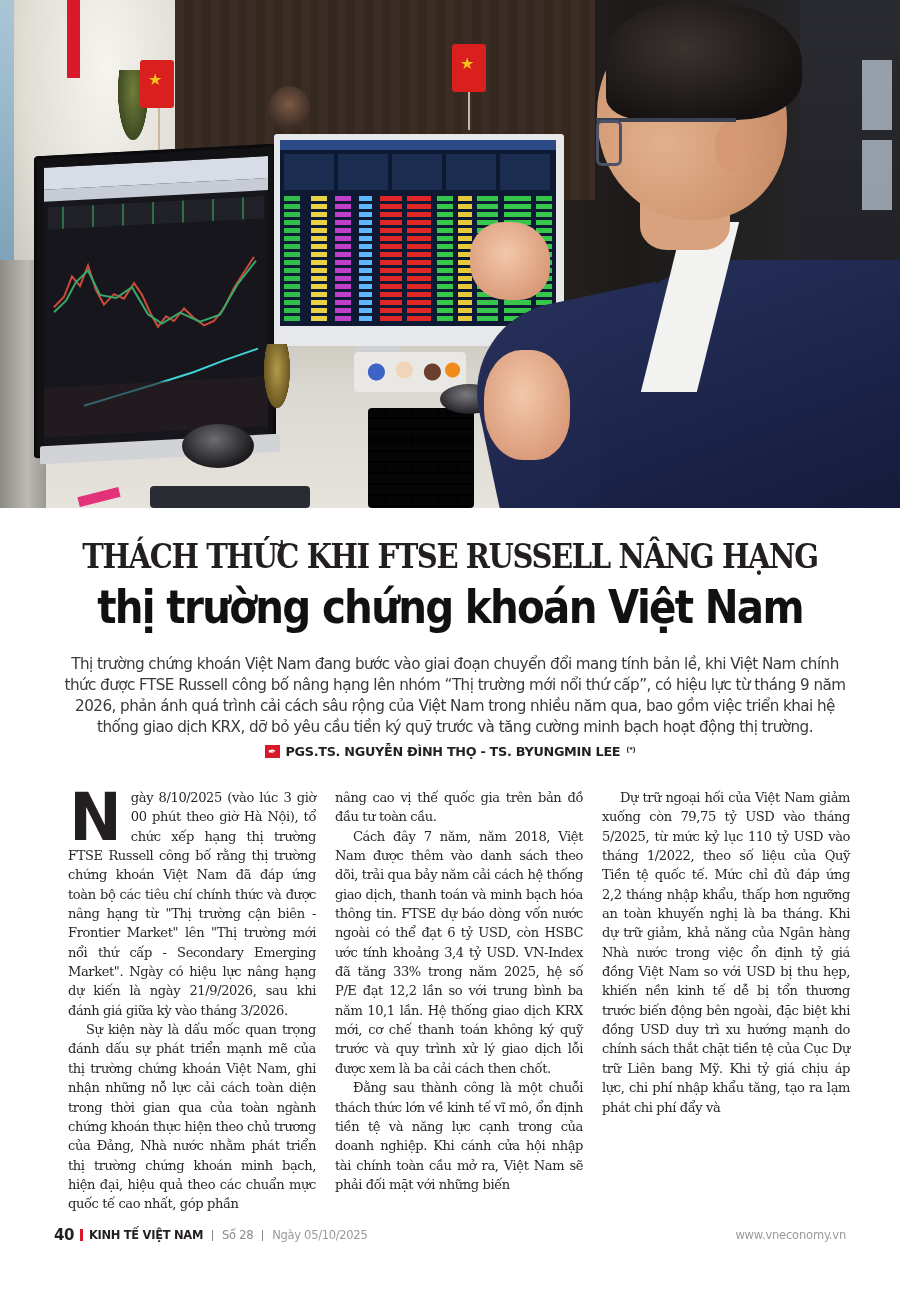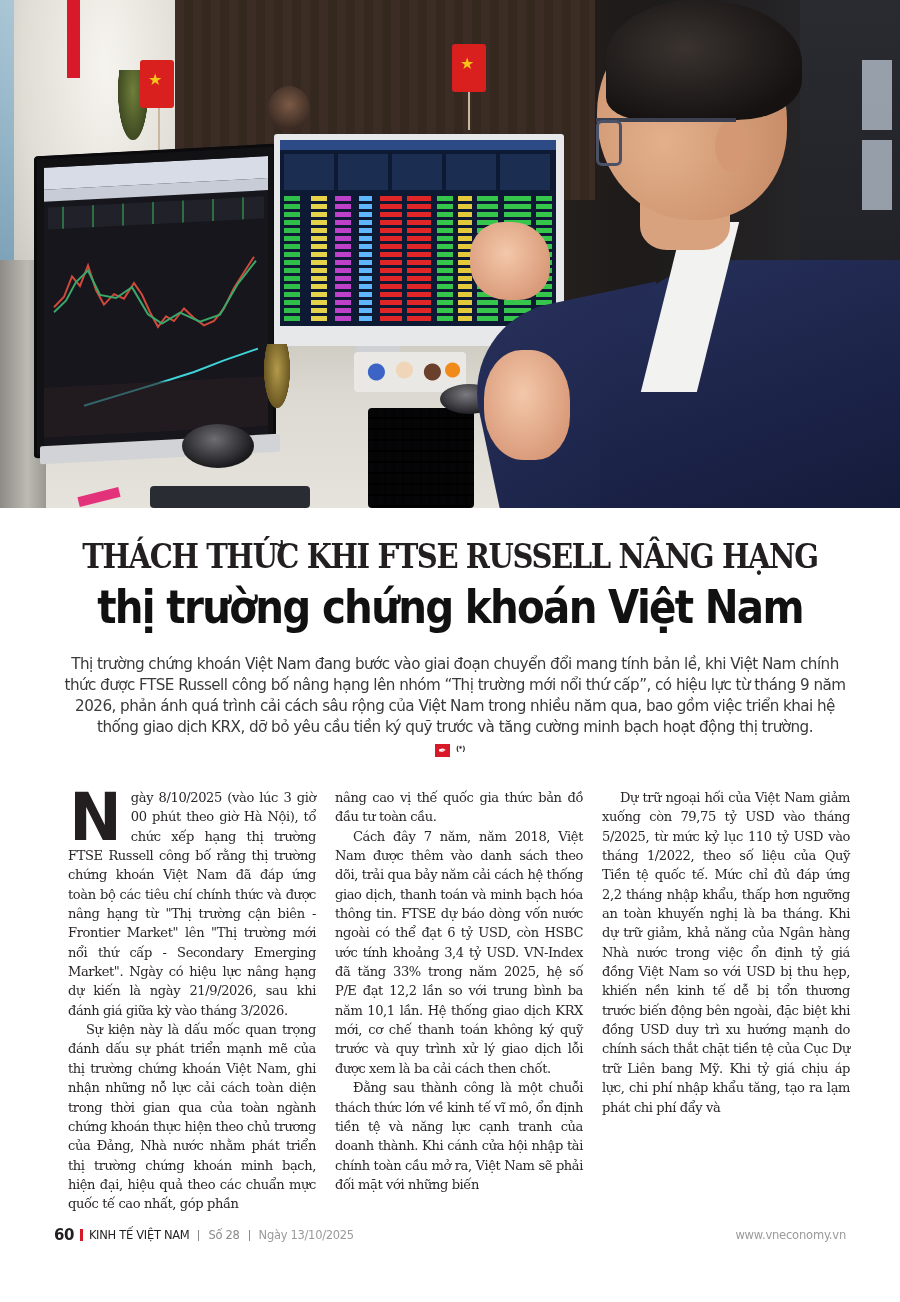--- a/index.html
+++ b/index.html
@@ -106,21 +106,21 @@
   .col p.noindent { text-indent:0; }
   .dropcap { float:left; font-family:"DejaVu Sans", sans-serif; font-weight:900; font-size:66px; line-height:52px;
     margin:4px 8px 0 0; color:#231f20; transform: scaleX(0.95); }
 
   
   .footer { position:absolute; left:54px; top:1226px; width:792px; height:18px; display:flex; align-items:center; justify-content:space-between;
     font-family:"DejaVu Sans", sans-serif; }
   .footer .left { display:flex; align-items:center; gap:6px; }
   .footer .page-num { font-size:15px; font-weight:700; color:#231f20; letter-spacing:-0.5px; }
   .footer .red-mark { width:3px; height:12px; background:#d7192a; }
-  .footer .pub { font-size:11.5px; font-weight:400; color:#231f20; letter-spacing:-0.3px; }
+  .footer .pub { font-size:11.5px; font-weight:700; color:#231f20; letter-spacing:-0.3px; }
   .footer .sep { width:1px; height:11px; background:#8a8a8a; margin:0 3px; }
   .footer .issue { font-size:11.5px; color:#8a8a8a; letter-spacing:-0.3px; }
   .footer .date { font-size:11.5px; color:#9a9a9a; letter-spacing:-0.3px; }
   .footer .site { font-size:11.5px; color:#9a9a9a; letter-spacing:-0.2px; }
 </style>
 </head>
 <body>
 
 <div class="hero">
   <div class="wall-left"></div>
@@ -189,42 +189,43 @@
 
 <div class="title-wrap">
   <span class="kicker">THÁCH THỨC KHI FTSE RUSSELL NÂNG HẠNG</span>
   <span class="headline">thị trường chứng khoán Việt Nam</span>
 </div>
 
 <div class="sapo">Thị trường chứng khoán Việt Nam đang bước vào giai đoạn chuyển đổi mang tính bản lề, khi Việt Nam chính thức được FTSE Russell công bố nâng hạng lên nhóm “Thị trường mới nổi thứ cấp”, có hiệu lực từ tháng 9 năm 2026, phản ánh quá trình cải cách sâu rộng của Việt Nam trong nhiều năm qua, bao gồm việc triển khai hệ thống giao dịch KRX, dỡ bỏ yêu cầu tiền ký quỹ trước và tăng cường minh bạch hoạt động thị trường.</div>
 
 <div class="byline">
   <span class="pen">✒</span>
+  <span>PGS.TS. NGUYỄN ĐÌNH THỌ - TS. BYUNGMIN LEE</span>
     <sup>(*)</sup>
 </div>
 
 <div class="columns">
   <div class="col">
     <p class="noindent"><span class="dropcap">N</span><span>gày 8/10/2025 (vào lúc 3 giờ 00 phút theo giờ Hà Nội), tổ chức xếp hạng thị trường FTSE Russell công bố rằng thị trường chứng khoán Việt Nam đã đáp ứng toàn bộ các tiêu chí chính thức và được nâng hạng từ "Thị trường cận biên - Frontier Market" lên "Thị trường mới nổi thứ cấp - Secondary Emerging Market". Ngày có hiệu lực nâng hạng dự kiến là ngày 21/9/2026, sau khi đánh giá giữa kỳ vào tháng 3/2026.</span></p>
     <p>Sự kiện này là dấu mốc quan trọng đánh dấu sự phát triển mạnh mẽ của thị trường chứng khoán Việt Nam, ghi nhận những nỗ lực cải cách toàn diện trong thời gian qua của toàn ngành chứng khoán thực hiện theo chủ trương của Đảng, Nhà nước nhằm phát triển thị trường chứng khoán minh bạch, hiện đại, hiệu quả theo các chuẩn mực quốc tế cao nhất, góp phần</p>
   </div>
   <div class="col">
-    <p class="noindent">nâng cao vị thế quốc gia thức bản đồ đầu tư toàn cầu.</p>
+    <p class="noindent">nâng cao vị thế quốc gia trên bản đồ đầu tư toàn cầu.</p>
     <p>Cách đây 7 năm, năm 2018, Việt Nam được thêm vào danh sách theo dõi, trải qua bảy năm cải cách hệ thống giao dịch, thanh toán và minh bạch hóa thông tin. FTSE dự báo dòng vốn nước ngoài có thể đạt 6 tỷ USD, còn HSBC ước tính khoảng 3,4 tỷ USD. VN-Index đã tăng 33% trong năm 2025, hệ số P/E đạt 12,2 lần so với trung bình ba năm 10,1 lần. Hệ thống giao dịch KRX mới, cơ chế thanh toán không ký quỹ trước và quy trình xử lý giao dịch lỗi được xem là ba cải cách then chốt.</p>
-    <p>Đằng sau thành công là một chuỗi thách thức lớn về kinh tế vĩ mô, ổn định tiền tệ và năng lực cạnh tranh của doanh thành. Khi cánh cửa hội nhập tài chính toàn cầu mở ra, Việt Nam sẽ phải đối mặt với những biến</p>
+    <p>Đằng sau thành công là một chuỗi thách thức lớn về kinh tế vĩ mô, ổn định tiền tệ và năng lực cạnh trong của doanh nghiệp. Khi cánh cửa hội nhập tài chính toàn cầu mở ra, Việt Nam sẽ phải đối mặt với những biến</p>
   </div>
   <div class="col">
     <p>Dự trữ ngoại hối của Việt Nam giảm xuống còn 79,75 tỷ USD vào tháng 5/2025, từ mức kỷ lục 110 tỷ USD vào tháng 1/2022, theo số liệu của Quỹ Tiền tệ quốc tế. Mức chỉ đủ đáp ứng 2,2 tháng nhập khẩu, thấp hơn ngưỡng an toàn khuyến nghị là ba tháng. Khi dự trữ giảm, khả năng của Ngân hàng Nhà nước trong việc ổn định tỷ giá đồng Việt Nam so với USD bị thu hẹp, khiến nền kinh tế dễ bị tổn thương trước biến động bên ngoài, đặc biệt khi đồng USD duy trì xu hướng mạnh do chính sách thắt chặt tiền tệ của Cục Dự trữ Liên bang Mỹ. Khi tỷ giá chịu áp lực, chi phí nhập khẩu tăng, tạo ra lạm phát chi phí đẩy và</p>
   </div>
 </div>
 
 <div class="footer">
   <div class="left">
-    <span class="page-num">60</span>
+    <span class="page-num">40</span>
     <span class="red-mark"></span>
     <span class="pub">KINH TẾ VIỆT NAM</span>
     <span class="sep"></span>
     <span class="issue">Số 28</span>
     <span class="sep"></span>
-    <span class="date">Ngày 13/10/2025</span>
+    <span class="date">Ngày 05/10/2025</span>
   </div>
   <span class="site">www.vneconomy.vn</span>
 </div>
 
 </body></html>

